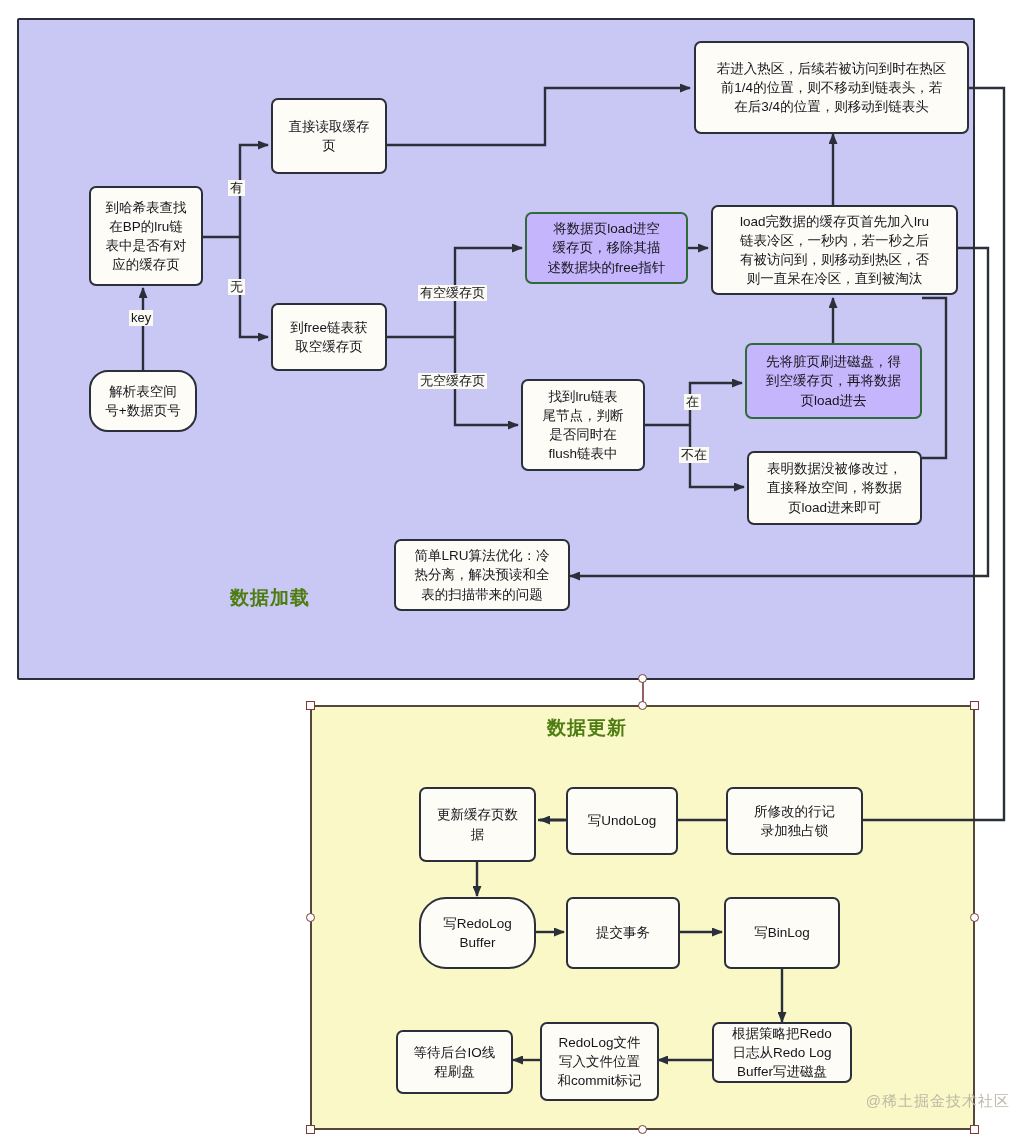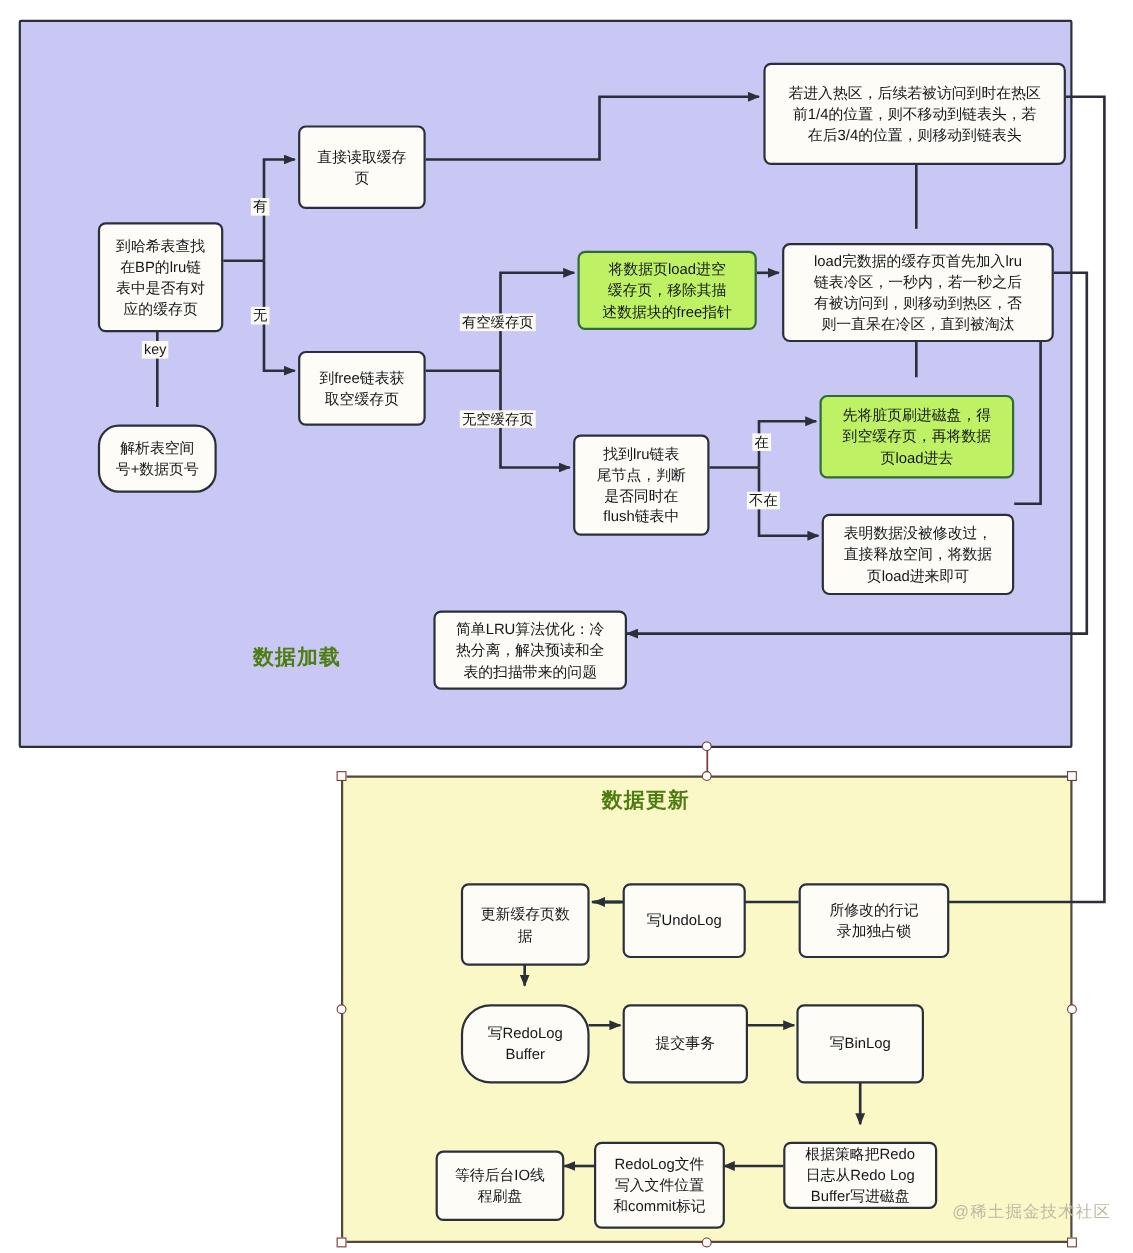--- a/index.html
+++ b/index.html
@@ -18,22 +18,22 @@
   .group-title{position:absolute;font-weight:bold;font-size:19px;color:#4d7c0f;
       letter-spacing:1px;white-space:nowrap;}
   #title-load{left:230px;top:585px;}
   #title-update{left:547px;top:715px;}
 
   
   .node{position:absolute;box-sizing:border-box;background:#fdfcf7;
         border:2px solid #2b2f3a;border-radius:7px;
         display:flex;align-items:center;justify-content:center;
         text-align:center;font-size:13.5px;color:#15161a;line-height:1.42;
-        padding:4px 6px;margin-top:16px;}
-  .node.green{background:#bef264;border-color:#2f6b38;}
+        padding:4px 6px;}
+  .node.green{background:#c4b5fd;border-color:#2f6b38;}
   .node .tx{display:block;width:100%;white-space:pre-line;}
 
   
   .elabel{position:absolute;background:#fbfaf4;font-size:13px;color:#15161a;
           padding:0 2px;line-height:1.25;white-space:nowrap;}
 
   
   svg.wires{position:absolute;left:0;top:0;width:1030px;height:1139px;
             pointer-events:none;overflow:visible;}
   .wire{fill:none;stroke:#2b2f3a;stroke-width:2.4;}

